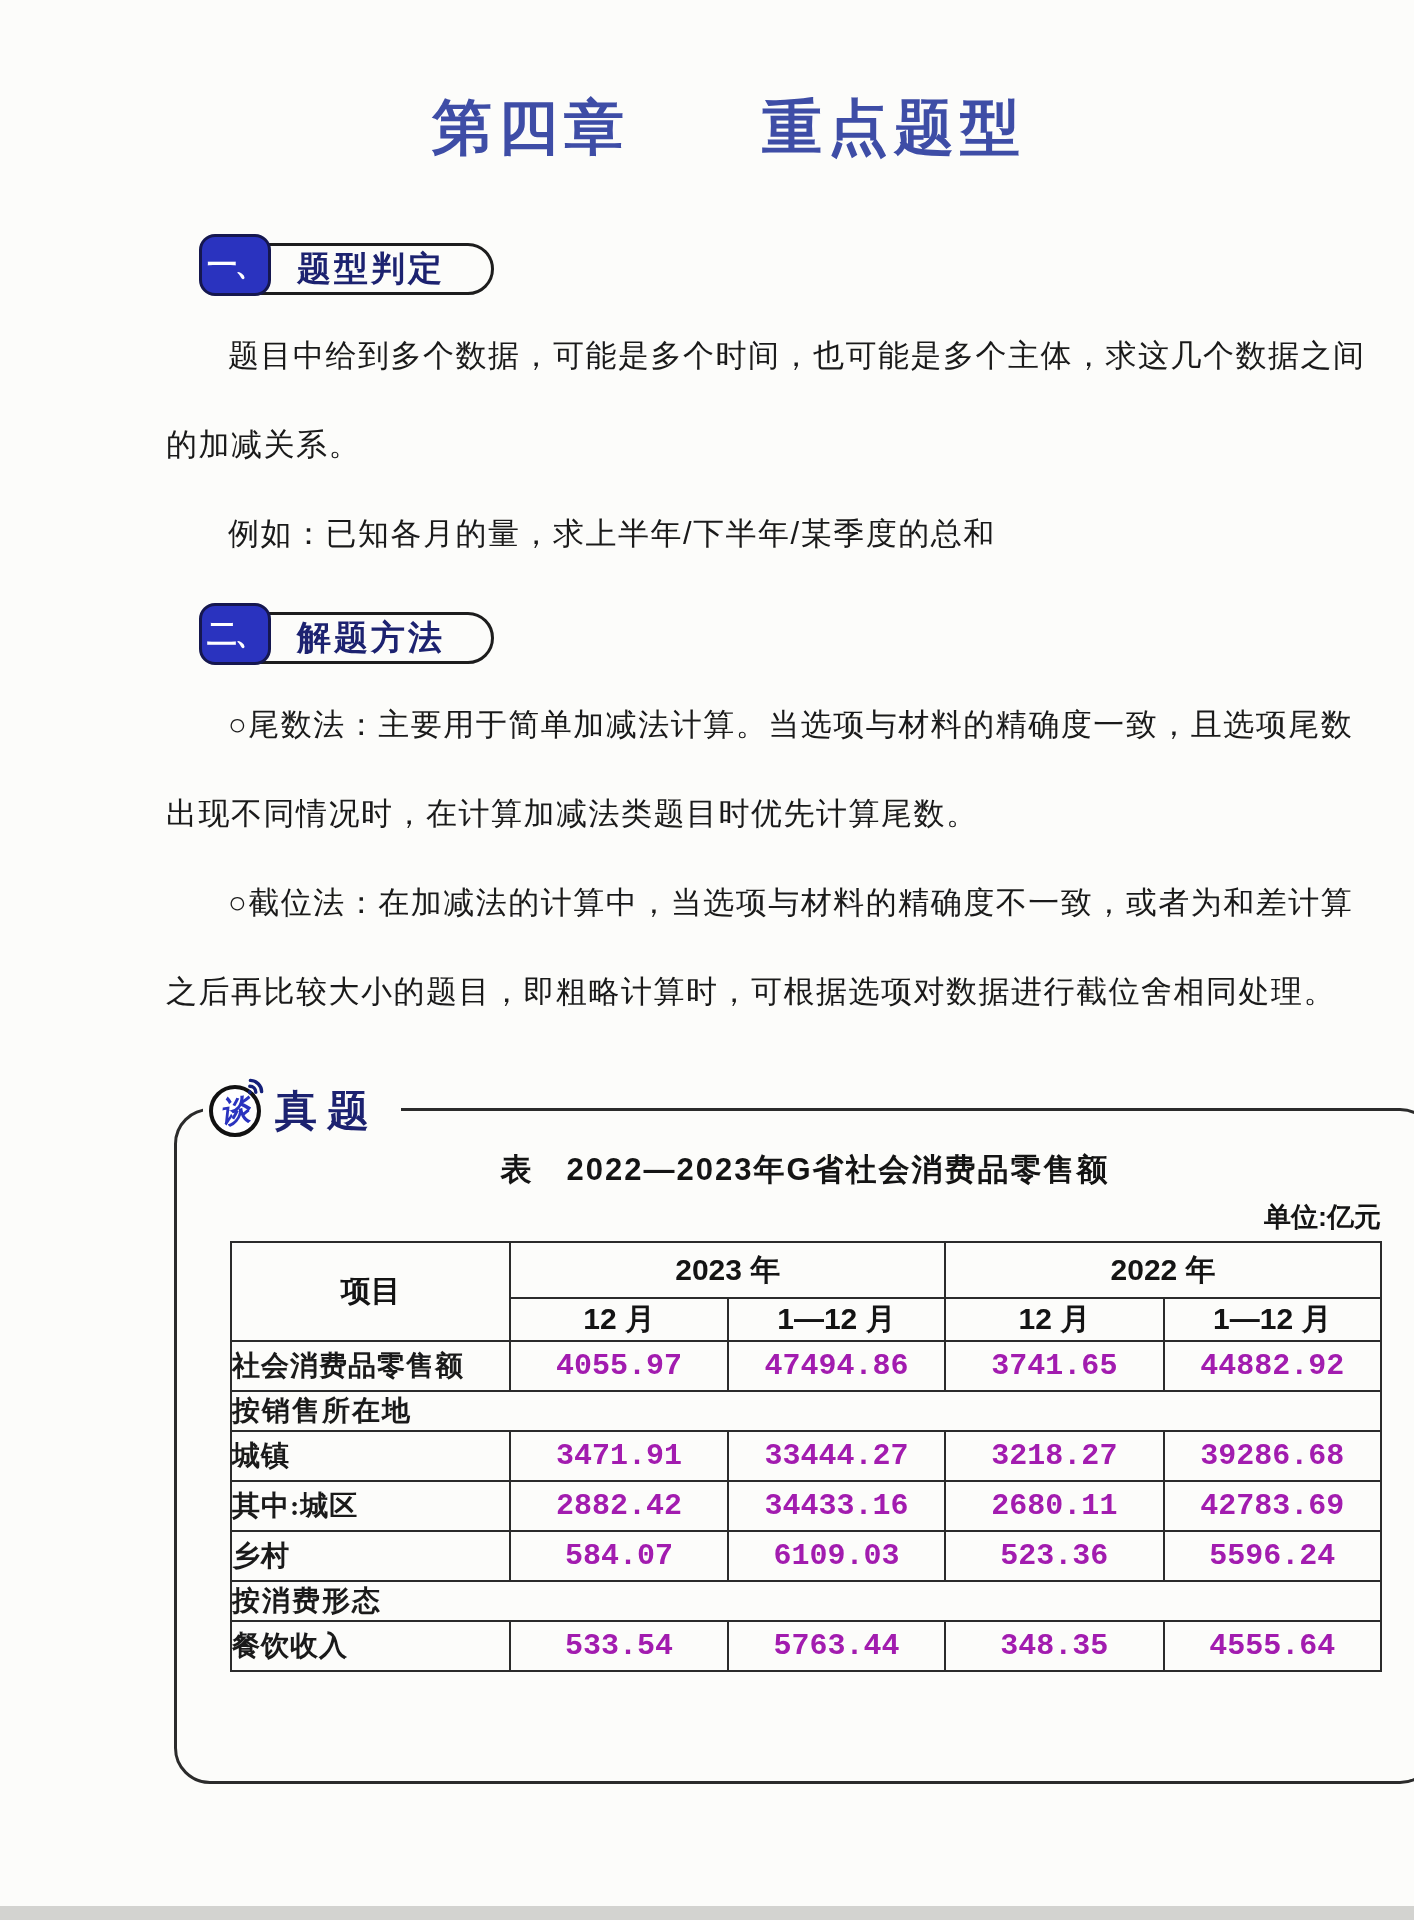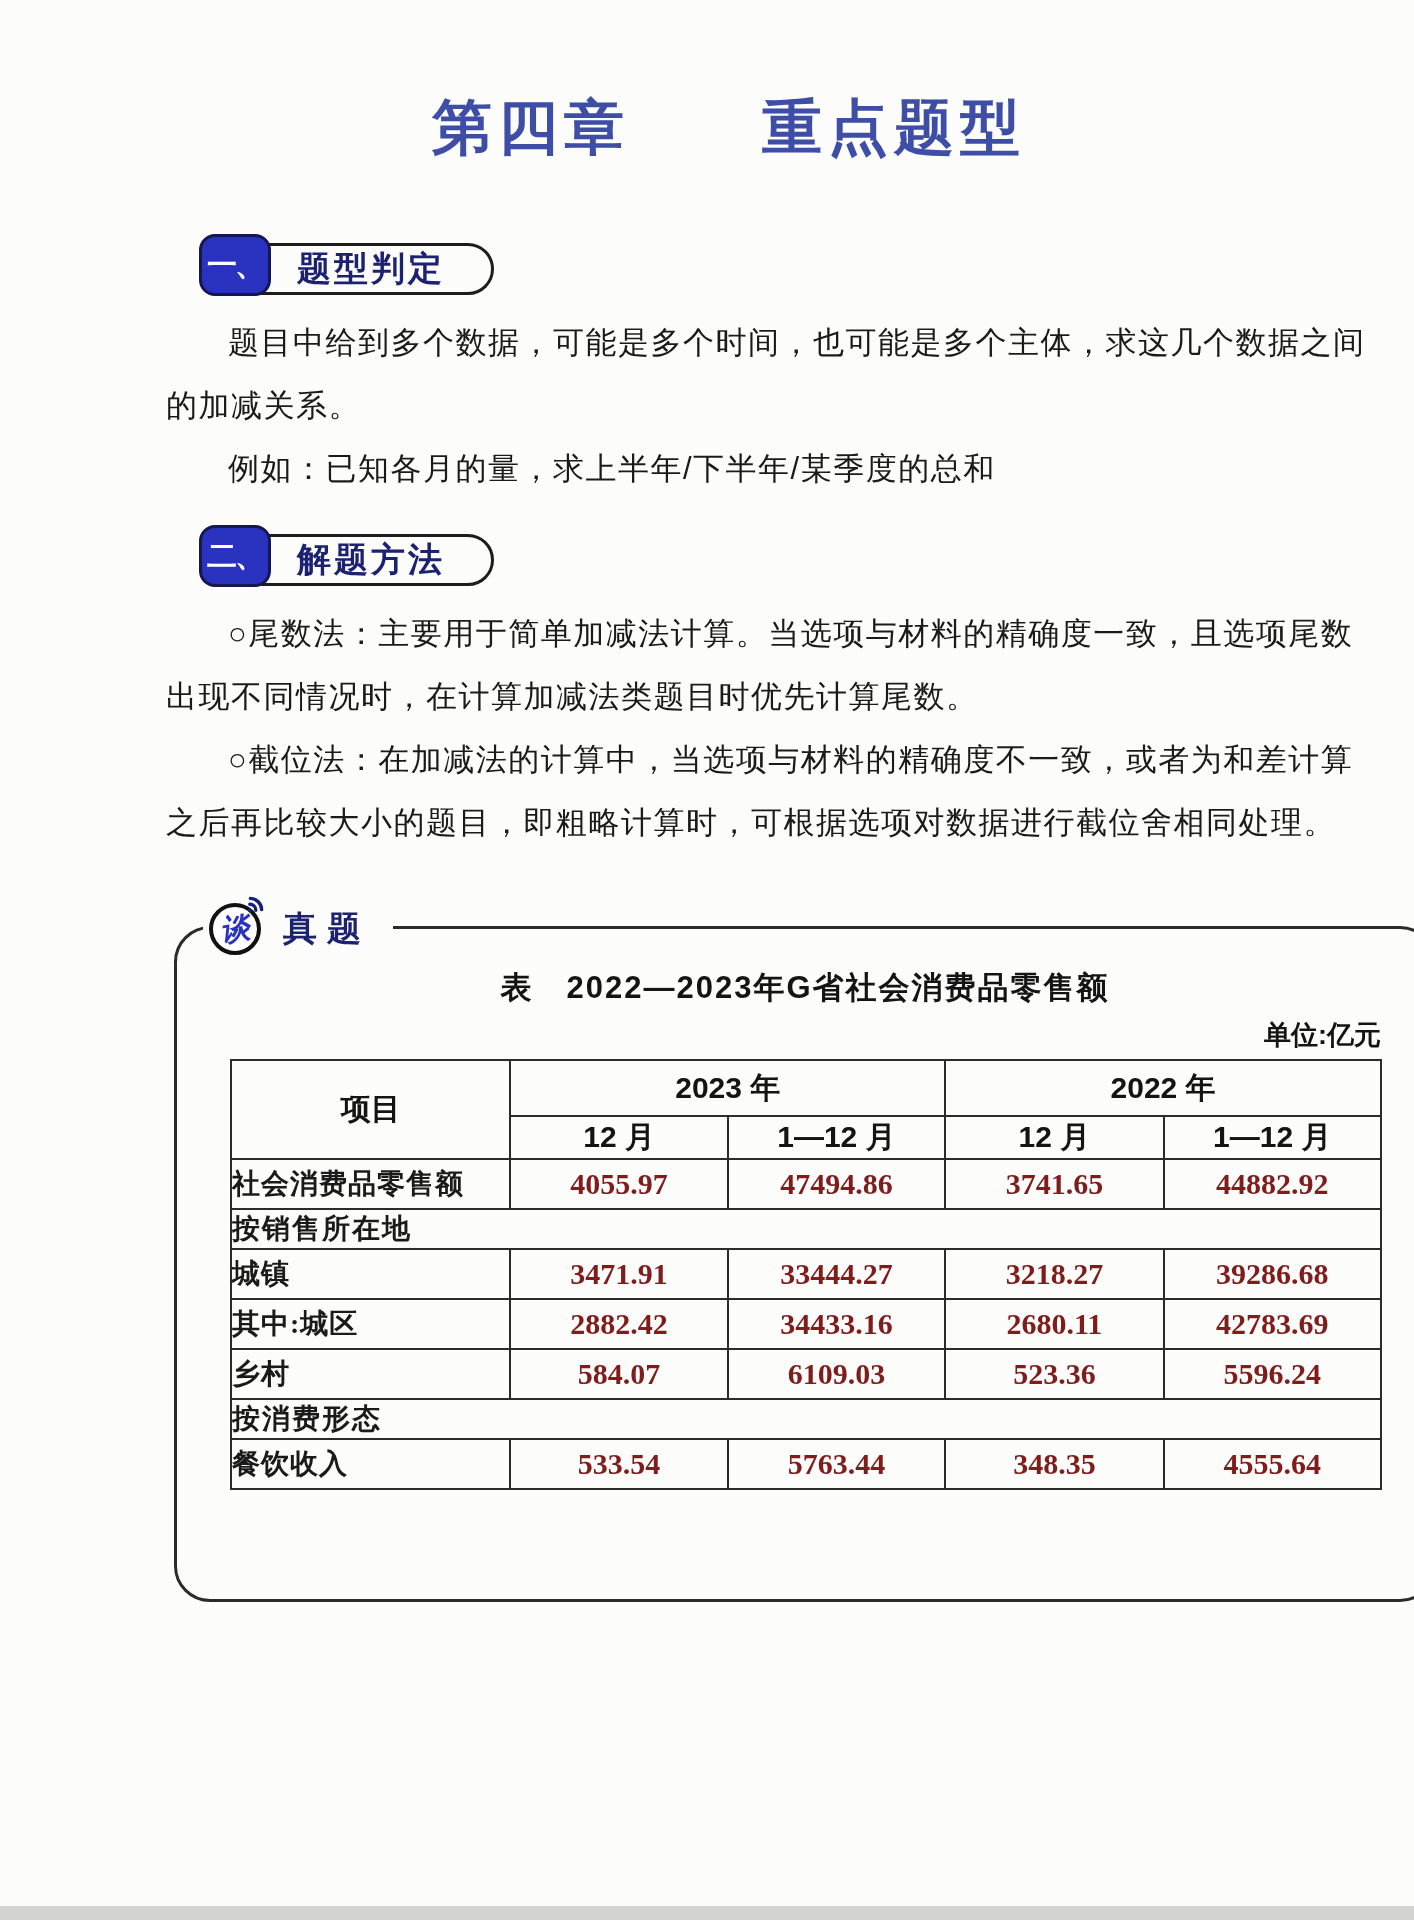--- a/index.html
+++ b/index.html
@@ -55,21 +55,21 @@
     font-size:34px; font-weight:bold;
     color:#1c2270;
     letter-spacing:3px;
     white-space:nowrap;
   }
   .badge-wrap-1 { margin-top:74px; }
   .badge-wrap-2 { margin-top:34px; }
   .para-block { margin:16px 0 0 0; padding:0 32px 0 122px; }
   .para {
     font-size:31px;
-    line-height:63px;
+    line-height:89px;
     text-indent:2em;
     letter-spacing:1.5px;
     color:#1a1a1a;
   }
   
   .exam-box {
     position:relative;
     margin:72px auto 0 130px;
     width:1262px; height:676px;
     border:3px solid #2b2b2b;
@@ -91,22 +91,22 @@
     display:flex; align-items:center; justify-content:center;
   }
   .exam-circle-char {
     font-family:"Liberation Serif","DejaVu Serif", serif;
     font-size:30px; font-weight:bold; font-style:italic;
     color:#2a33bf;
     transform:rotate(-8deg);
   }
   .wifi-icon { position:absolute; top:-20px; right:-16px; }
   .exam-label {
-    margin-left:22px;
-    font-size:34px; font-weight:bold;
+    margin-left:14px;
+    font-size:42px; font-weight:bold;
     color:#1c2270;
     letter-spacing:10px;
   }
   .table-title {
     margin-top:38px;
     text-align:center;
     font-size:31px; font-weight:bold;
     color:#141414;
     letter-spacing:2px;
   }
@@ -135,23 +135,23 @@
   .td-label {
     font-family:"Liberation Serif","DejaVu Serif", serif;
     font-size:28px; font-weight:bold;
     text-align:left; padding-left:12px;
     height:50px; color:#1a1a1a;
     letter-spacing:1px;
   }
   .indent-1 { padding-left:58px; }
   .indent-2 { padding-left:92px;border-radius:18px; }
   .td-num {
-    font-family:Liberation Serif, serif;
+    font-family:Liberation Mono, monospace;
     font-size:30px; font-weight:bold;
-    text-align:center; height:50px; color:#7f1d1d;
+    text-align:center; height:50px; color:#a21caf;
   }
   .td-section {
     font-family:"Liberation Serif","DejaVu Serif", serif;
     font-size:28px; font-weight:bold;
     text-align:left; padding-left:12px;
     height:36px; color:#1a1a1a;
     letter-spacing:2px;
   }
   .photo-edge {
     position:absolute; left:0; bottom:0;

